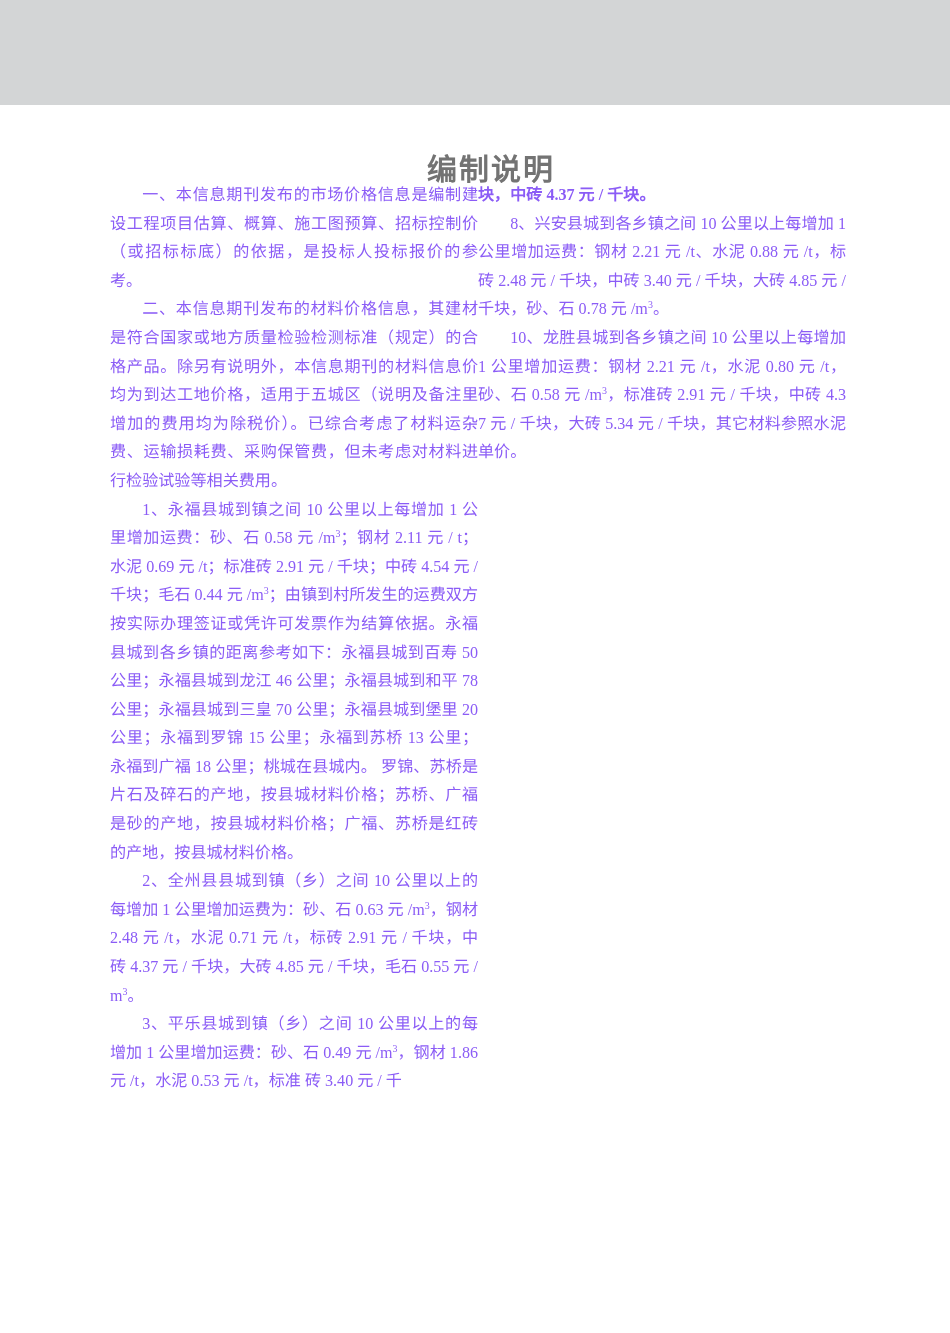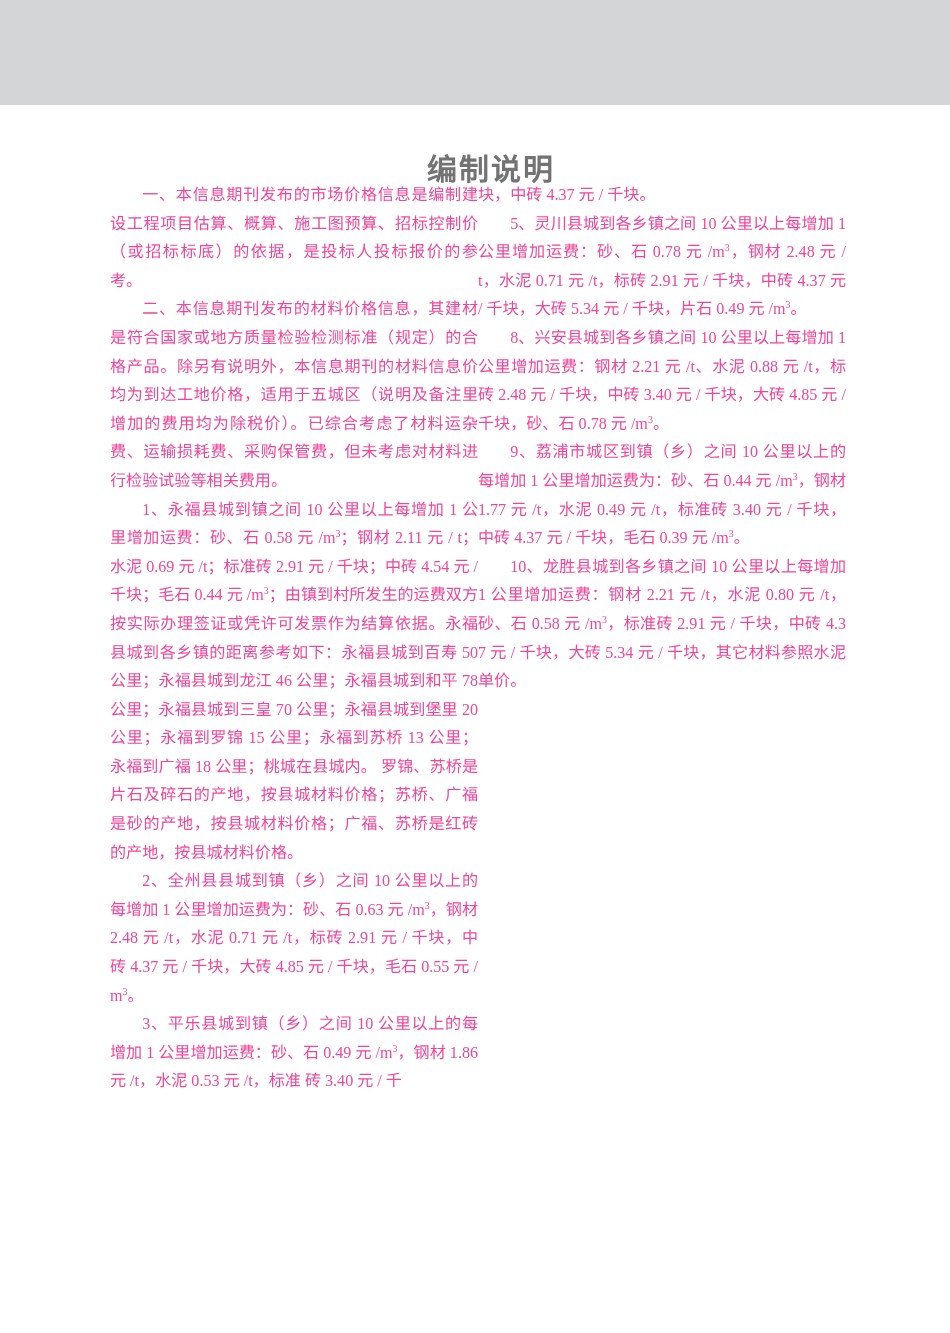--- a/index.html
+++ b/index.html
@@ -56,34 +56,34 @@
     width: 950px;
   }
 
   .column {
     position: absolute;
     top: 0;
     font-size: 16.1px;
     line-height: 28.6px;
     text-align: justify;
     text-justify: inter-character;
-    color: #ec4899;
+    color: #8b5cf6;
   }
   .column.left  { left: 110px; width: 368px; }
   .column.right { left: 478px; width: 368px; }
 
   .para {
     margin: 0;
     text-indent: 2em;
     text-align: justify;
     text-justify: inter-character;
     word-break: break-all;
   }
   
-  .para.cont { text-indent: 0; }
+  .para.cont { text-indent: 0; font-weight: bold; }
 
   sup {
     font-size: 0.62em;
     vertical-align: super;
     line-height: 0;
   }
 </style>
 </head>
 <body>
 
@@ -96,20 +96,18 @@
   <div id="columns">
     <div class="column left">
         <p class="para">一、本信息期刊发布的市场价格信息是编制建设工程项目估算、概算、施工图预算、招标控制价（或招标标底）的依据，是投标人投标报价的参考。</p>
         <p class="para">二、本信息期刊发布的材料价格信息，其建材是符合国家或地方质量检验检测标准（规定）的合格产品。除另有说明外，本信息期刊的材料信息价均为到达工地价格，适用于五城区（说明及备注里增加的费用均为除税价）。已综合考虑了材料运杂费、运输损耗费、采购保管费，但未考虑对材料进行检验试验等相关费用。</p>
         <p class="para">1、永福县城到镇之间 10 公里以上每增加 1 公里增加运费：砂、石 0.58 元 /m<sup>3</sup>；钢材 2.11 元 / t；水泥 0.69 元 /t；标准砖 2.91 元 / 千块；中砖 4.54 元 / 千块；毛石 0.44 元 /m<sup>3</sup>；由镇到村所发生的运费双方按实际办理签证或凭许可发票作为结算依据。永福县城到各乡镇的距离参考如下：永福县城到百寿 50 公里；永福县城到龙江 46 公里；永福县城到和平 78 公里；永福县城到三皇 70 公里；永福县城到堡里 20 公里；永福到罗锦 15 公里；永福到苏桥 13 公里；永福到广福 18 公里；桃城在县城内。 罗锦、苏桥是片石及碎石的产地，按县城材料价格；苏桥、广福是砂的产地，按县城材料价格；广福、苏桥是红砖的产地，按县城材料价格。</p>
         <p class="para">2、全州县县城到镇（乡）之间 10 公里以上的每增加 1 公里增加运费为：砂、石 0.63 元 /m<sup>3</sup>，钢材 2.48 元 /t，水泥 0.71 元 /t，标砖 2.91 元 / 千块，中砖 4.37 元 / 千块，大砖 4.85 元 / 千块，毛石 0.55 元 /m<sup>3</sup>。</p>
         <p class="para">3、平乐县城到镇（乡）之间 10 公里以上的每增加 1 公里增加运费：砂、石 0.49 元 /m<sup>3</sup>，钢材 1.86 元 /t，水泥 0.53 元 /t，标准 砖 3.40 元 / 千</p>
       </div>
     <div class="column right">
         <p class="para cont">块，中砖 4.37 元 / 千块。</p>
-        <p class="para">5、灵川县城到各乡镇之间 10 公里以上每增加 1 公里增加运费：砂、石 0.78 元 /m<sup>3</sup>，钢材 2.48 元 /t，水泥 0.71 元 /t，标砖 2.91 元 / 千块，中砖 4.37 元 / 千块，大砖 5.34 元 / 千块，片石 0.49 元 /m<sup>3</sup>。</p>
         <p class="para">8、兴安县城到各乡镇之间 10 公里以上每增加 1 公里增加运费：钢材 2.21 元 /t、水泥 0.88 元 /t，标砖 2.48 元 / 千块，中砖 3.40 元 / 千块，大砖 4.85 元 / 千块，砂、石 0.78 元 /m<sup>3</sup>。</p>
-        <p class="para">9、荔浦市城区到镇（乡）之间 10 公里以上的每增加 1 公里增加运费为：砂、石 0.44 元 /m<sup>3</sup>，钢材 1.77 元 /t，水泥 0.49 元 /t，标准砖 3.40 元 / 千块，中砖 4.37 元 / 千块，毛石 0.39 元 /m<sup>3</sup>。</p>
         <p class="para">10、龙胜县城到各乡镇之间 10 公里以上每增加 1 公里增加运费：钢材 2.21 元 /t，水泥 0.80 元 /t，砂、石 0.58 元 /m<sup>3</sup>，标准砖 2.91 元 / 千块，中砖 4.37 元 / 千块，大砖 5.34 元 / 千块，其它材料参照水泥单价。</p>
       </div>
   </div>
 
 </div>
 
 </body></html>

